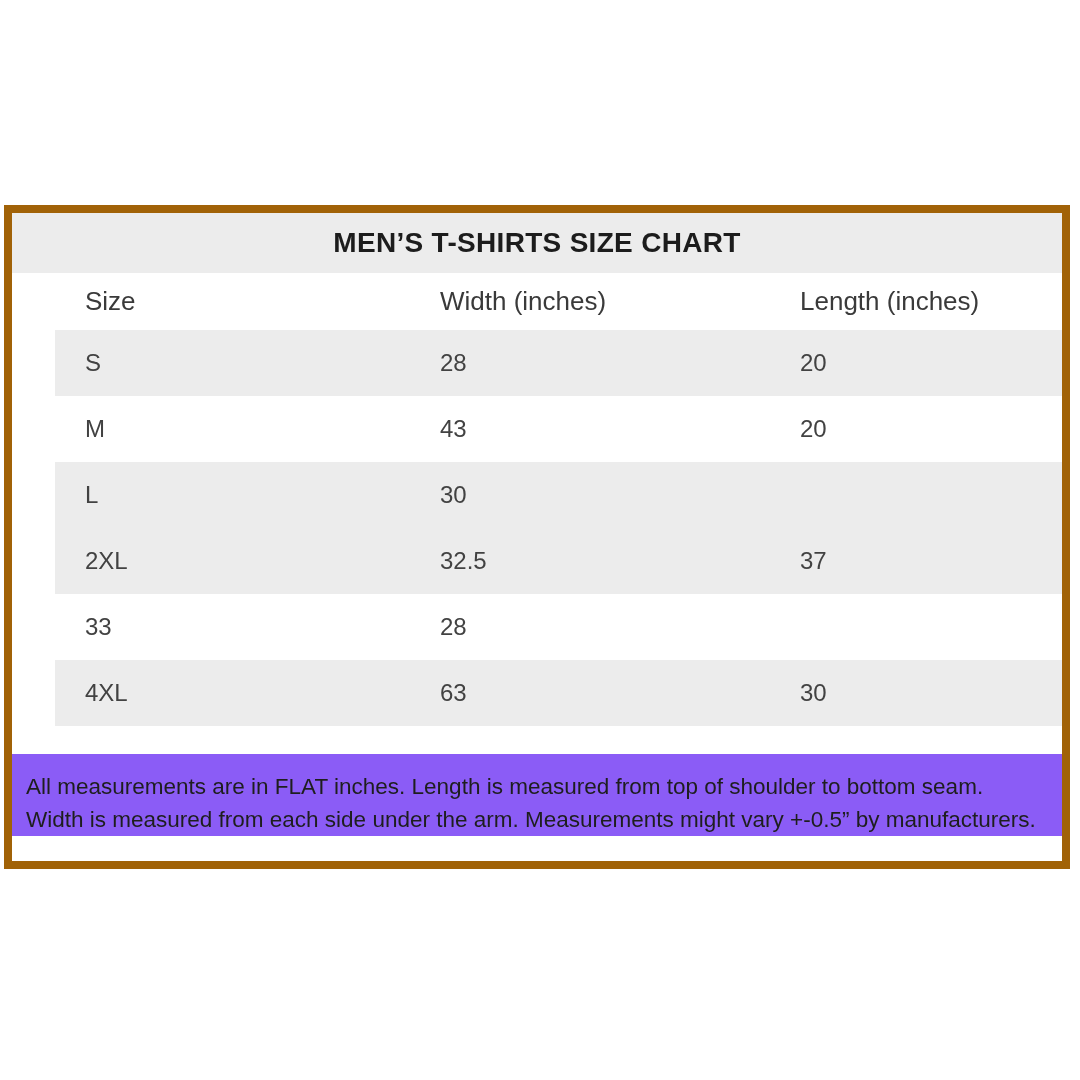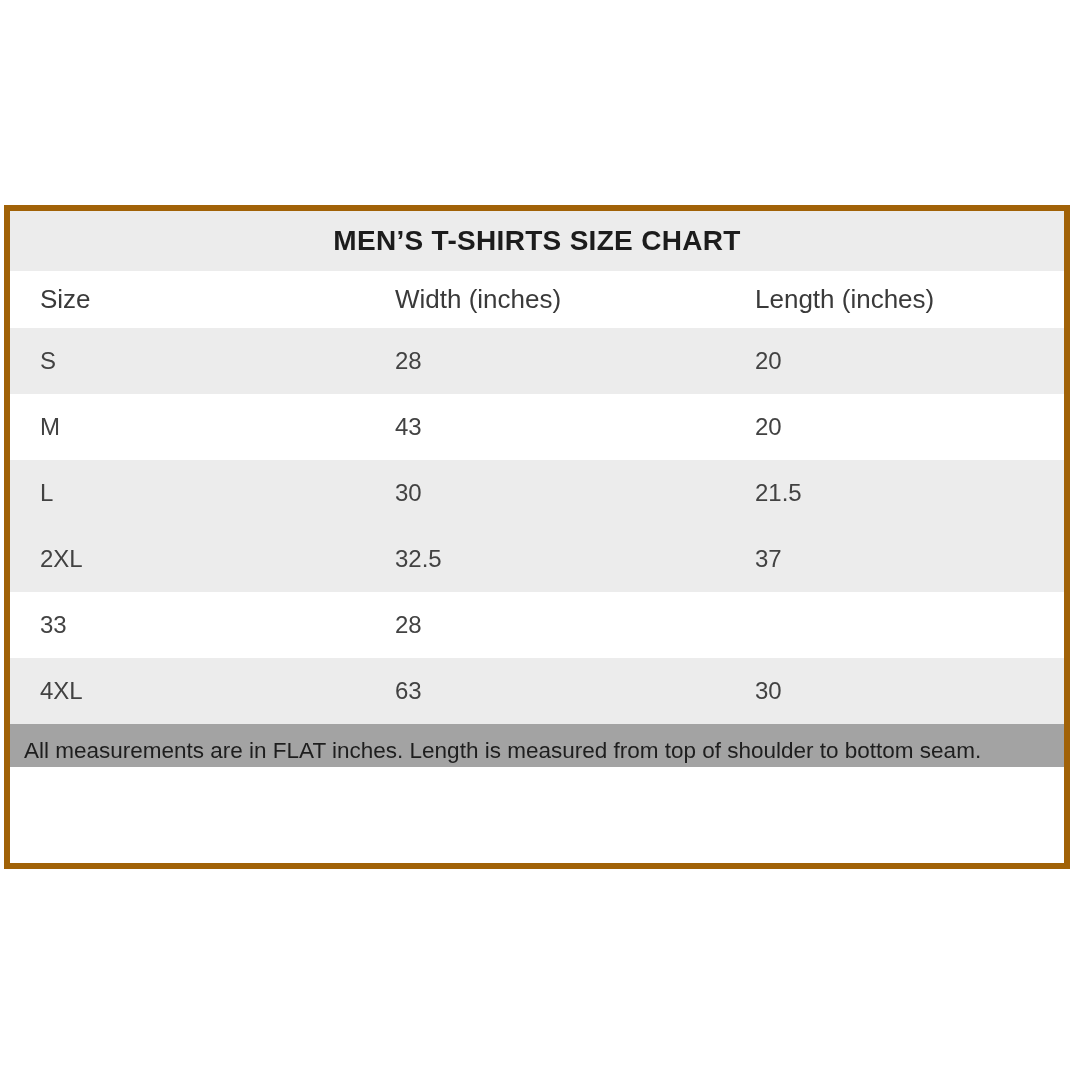--- a/index.html
+++ b/index.html
@@ -9,21 +9,21 @@
     font-family: "Liberation Sans", "DejaVu Sans", sans-serif;
     color: #3a3a3a;
     overflow: hidden;
   }
   .canvas { position: relative; width: 1080px; height: 1080px; background: #ffffff; }
 
   .size-chart {
     position: absolute;
     left: 4px; top: 205px;
     width: 1066px; height: 664px;
-    border: 6px solid #a16207;
+    border: 8px solid #a16207;
     background: #ffffff;
     overflow: hidden;
   }
 
   .title-row {
     height: 60px;
     background: #ececec;
     display: flex;
     align-items: center;
     justify-content: center;
@@ -33,43 +33,45 @@
     font-weight: bold;
     color: #1c1c1c;
     letter-spacing: 0.3px;
   }
 
   .grid-row {
     display: grid;
     grid-template-columns: 355px 360px auto;
     padding-left: 30px;
     align-items: center;
+    margin-left: 43px;
   }
 
   .header-row {
     height: 57px;
     background: #ffffff;
     font-size: 26px;
     color: #3a3a3a;
   }
 
   .data-row {
     height: 66px;
     font-size: 24px;
     color: #424242;
   }
   .data-row.stripe { background: #ececec; }
   .data-row.plain  { background: #ffffff; }
 
   .footnote {
-    padding: 10px 14px 0 14px;
+    padding: 16px 14px 0 14px;
     font-size: 22.5px;
     line-height: 33px;
     color: #1e1e1e;
-    background: #a3a3a3;
+    background: #8b5cf6;
+    margin-top: 28px;
   }
 </style>
 </head>
 <body>
 
 <div class="canvas">
   <div class="size-chart">
 
     <div class="title-row">
       <span class="title-text">MEN’S T-SHIRTS SIZE CHART</span>
@@ -89,21 +91,20 @@
 
     <div class="grid-row data-row plain">
       <span>M</span>
       <span>43</span>
       <span>20</span>
     </div>
 
     <div class="grid-row data-row stripe">
       <span>L</span>
       <span>30</span>
-      <span>21.5</span>
     </div>
 
 
     <div class="grid-row data-row stripe">
       <span>2XL</span>
       <span>32.5</span>
       <span>37</span>
     </div>
 
     <div class="grid-row data-row plain">
@@ -112,16 +113,17 @@
     </div>
 
     <div class="grid-row data-row stripe">
       <span>4XL</span>
       <span>63</span>
       <span>30</span>
     </div>
 
     <div class="footnote">
       <div>All measurements are in FLAT inches. Length is measured from top of shoulder to bottom seam.</div>
+      <div>Width is measured from each side under the arm. Measurements might vary +-0.5” by manufacturers.</div>
     </div>
 
   </div>
 </div>
 
 </body></html>

